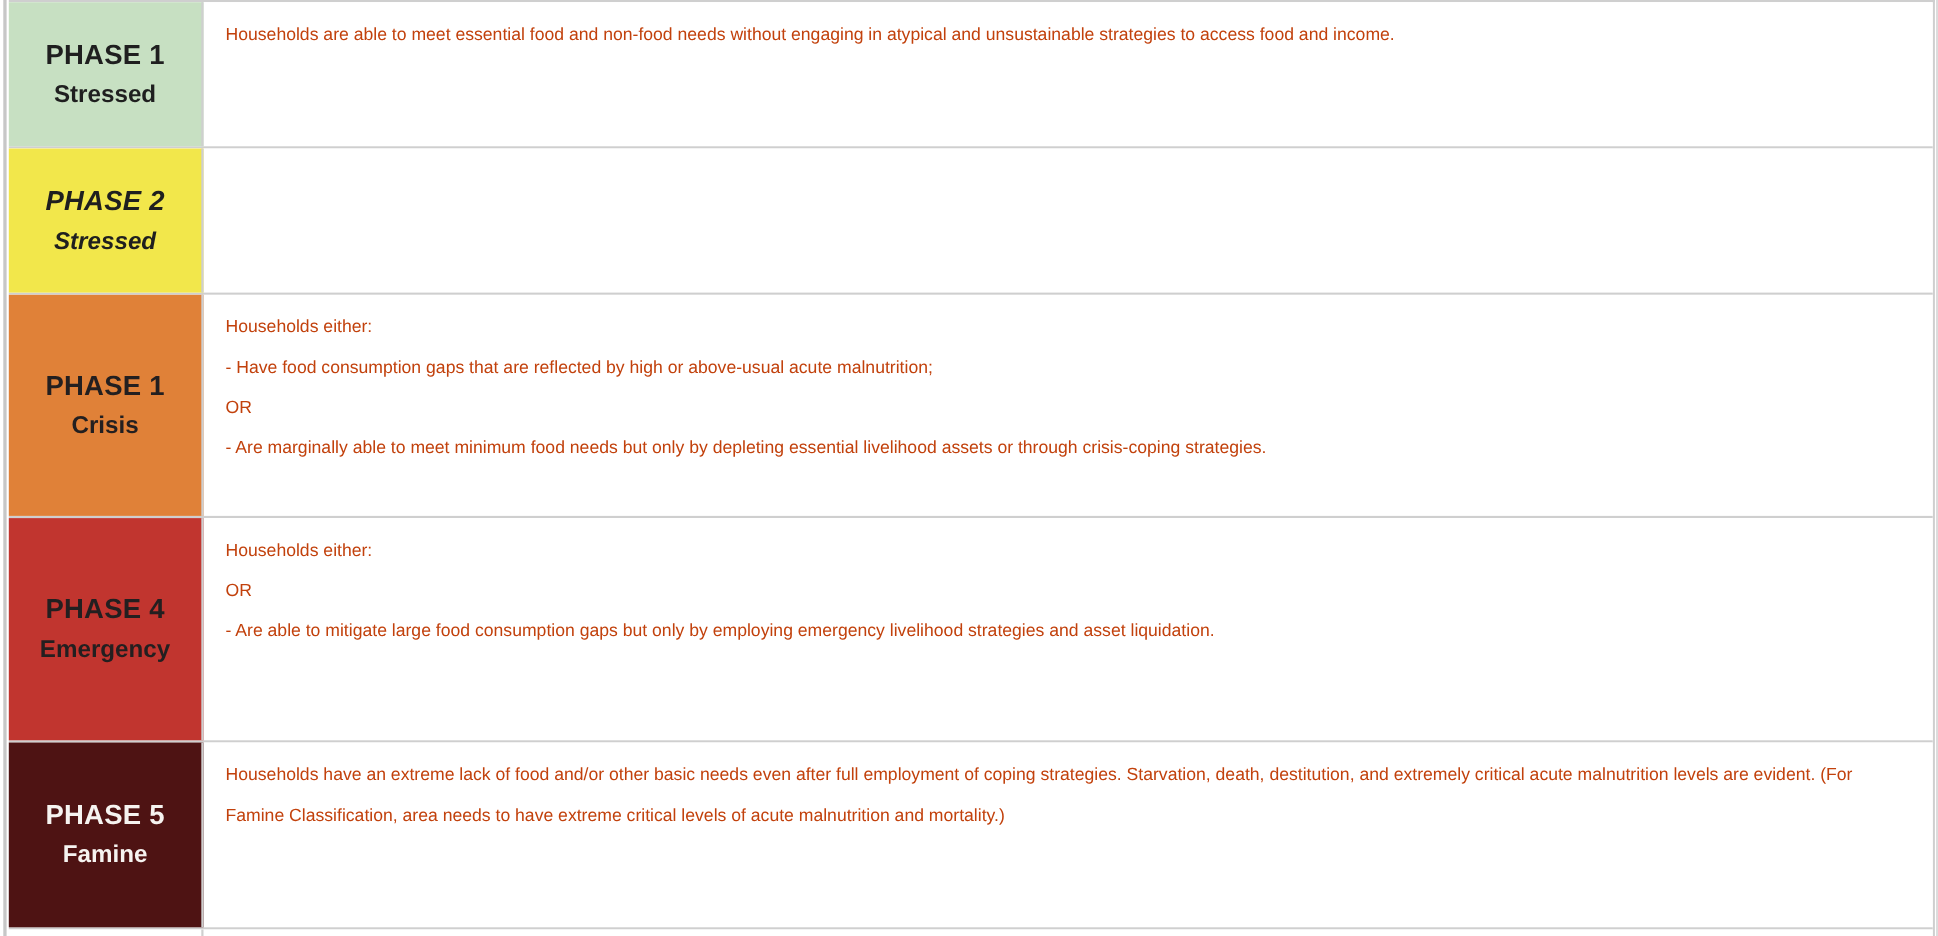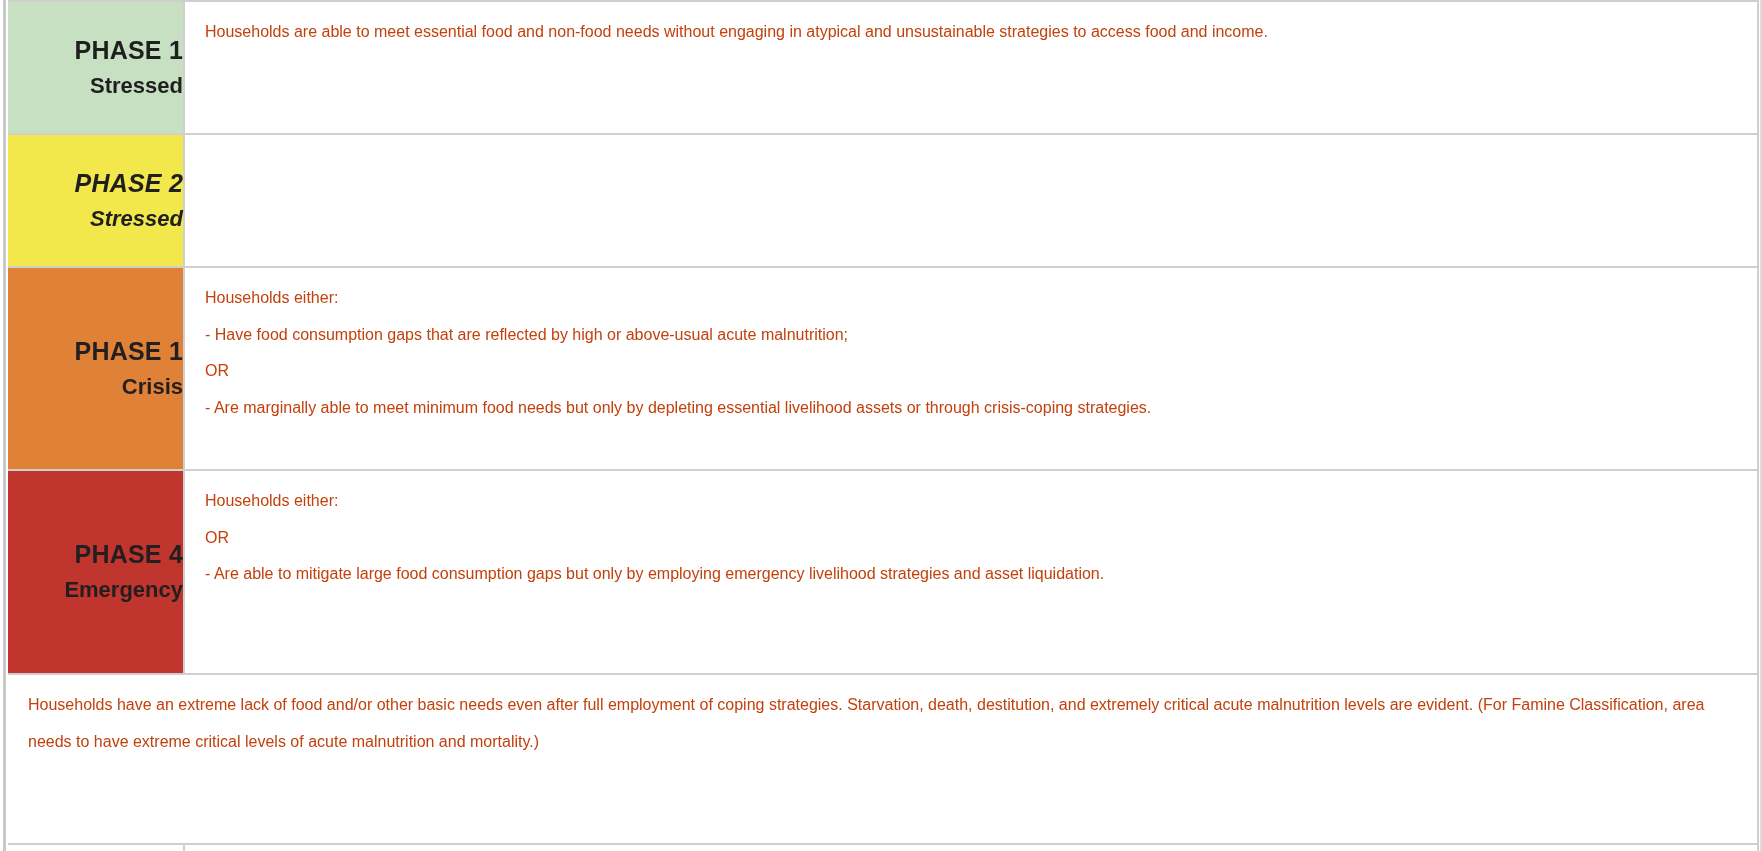--- a/index.html
+++ b/index.html
@@ -28,21 +28,21 @@
   }
   .row.r1{height:131px;}
   .row.r2{height:131px;}
   .row.r3{height:201px;}
   .row.r4{height:202px;}
   .row.r5{height:168px;}
   .row.r6{height:20px;}
   .phase-cell{
     width:177px;flex:0 0 177px;
     border-right:2px solid #cfcfcf;
-    display:flex;flex-direction:column;justify-content:center;align-items:flex-end;
+    display:flex;flex-direction:column;justify-content:center;align-items:center;
     text-align:center;
     box-sizing:border-box;
   }
   .phase-title{
     font-size:25px;font-weight:bold;line-height:36px;letter-spacing:.2px;
   }
   .phase-name{
     font-size:22px;font-weight:bold;line-height:36px;
   }
   .desc-cell{
@@ -96,20 +96,24 @@
       <div class="phase-name">Emergency</div>
     </div>
     <div class="desc-cell">
       <div class="desc-line">Households either:</div>
       <div class="desc-line">OR</div>
       <div class="desc-line">- Are able to mitigate large food consumption gaps but only by employing emergency livelihood strategies and asset liquidation.</div>
     </div>
   </div>
 
   <div class="row r5">
+    <div class="phase-cell" style="background-color: rgb(78, 19, 19); color: rgb(246, 243, 240);">
+      <div class="phase-title">PHASE 5</div>
+      <div class="phase-name">Famine</div>
+    </div>
     <div class="desc-cell">
       <div class="desc-line">Households have an extreme lack of food and/or other basic needs even after full employment of coping strategies. Starvation, death, destitution, and extremely critical acute malnutrition levels are evident. (For Famine Classification, area needs to have extreme critical levels of acute malnutrition and mortality.)</div>
     </div>
   </div>
 
   <div class="row r6">
     <div class="phase-cell"></div>
     <div class="desc-cell"></div>
   </div>
 

